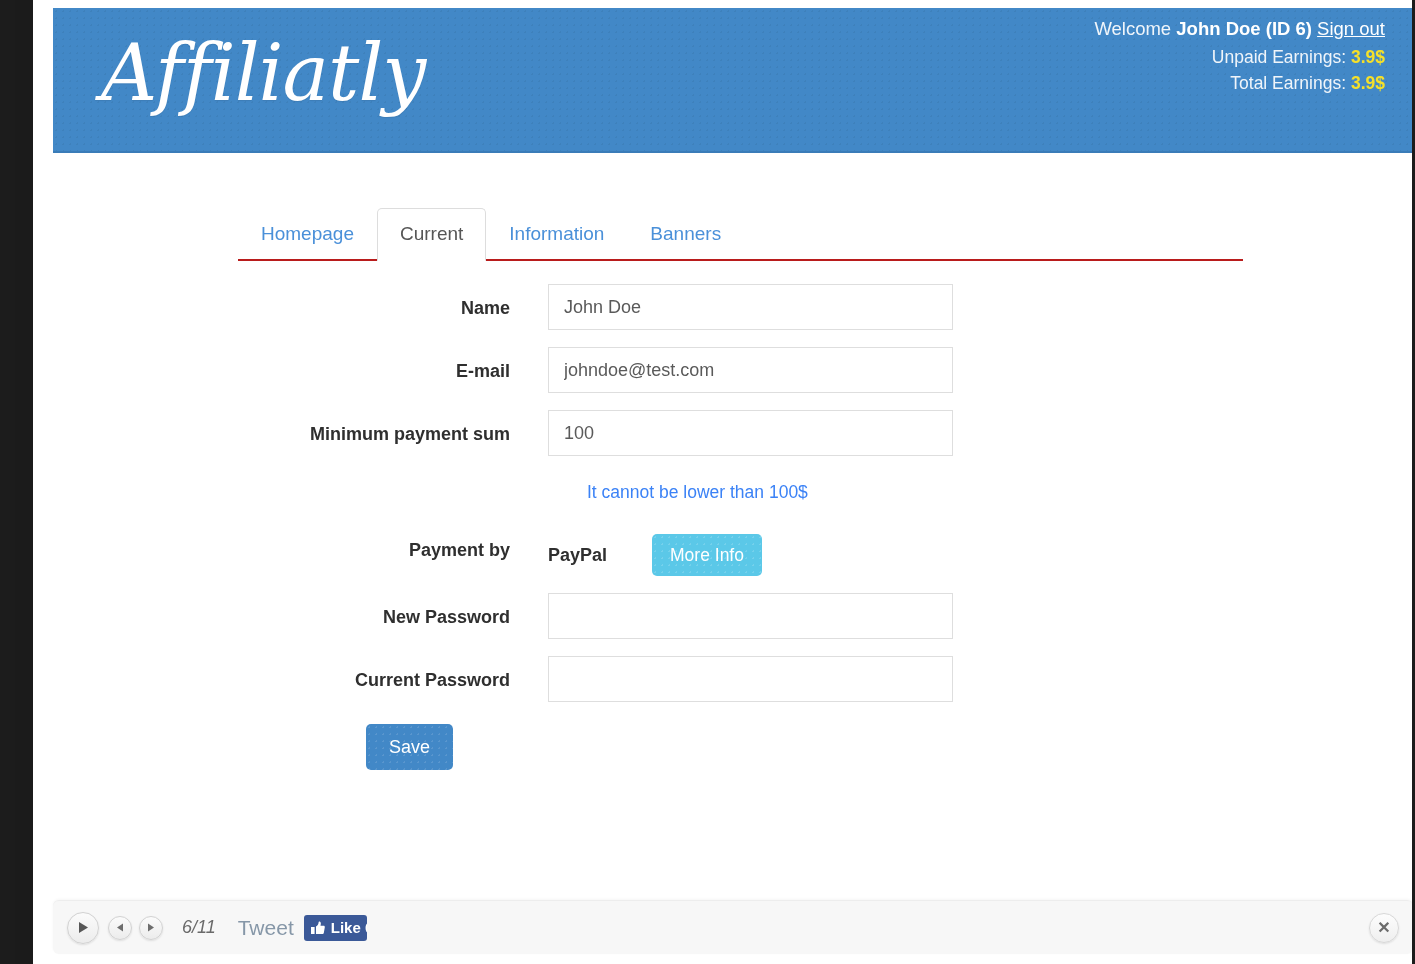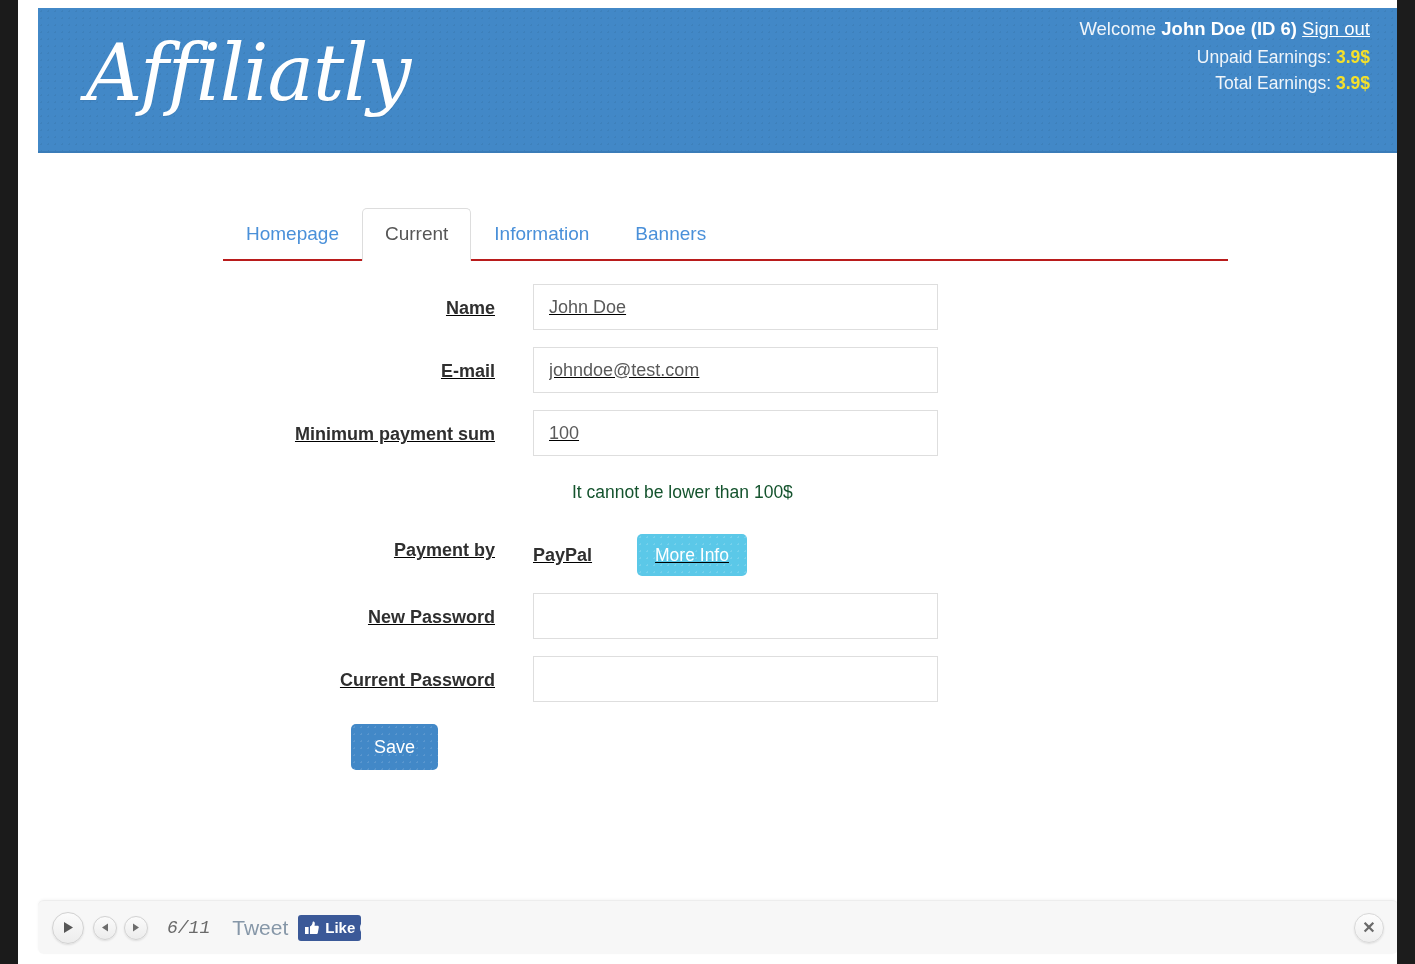--- a/index.html
+++ b/index.html
@@ -14,20 +14,21 @@
     font-family: "Liberation Sans", sans-serif;
   }
 
   
   .viewport {
     position: relative;
     width: 1354px;
     height: 964px;
     background: #1b1b1b;
     box-sizing: border-box;
+    margin-left: 15px;
   }
   .page-sheet {
     position: absolute;
     left: 18px;
     top: 0px;
     width: 1379px;
     height: 964px;
     background: #ffffff;
     overflow: hidden;
   }
@@ -149,21 +150,20 @@
     position: absolute;
     left: 205px;
     top: 284px;
     width: 1005px;
   }
   .form-row {
     position: relative;
     display: flex;
     align-items: flex-start;
     margin-bottom: 17px;
-    text-decoration: underline;
   }
   .form-label {
     width: 310px;
     text-align: right;
     padding-right: 38px;
     box-sizing: border-box;
     font-size: 18px;
     font-weight: bold;
     color: #2f2f2f;
     line-height: 24px;
@@ -180,21 +180,21 @@
     color: #5a5a5a;
     padding: 0 15px;
     box-sizing: border-box;
     outline: none;
   }
   .help-text {
     position: absolute;
     left: 349px;
     top: 196px;
     font-size: 17.5px;
-    color: #14532d;
+    color: #3b82f6;
     line-height: 24px;
   }
   .payment-row {
     margin-top: 70px;
   }
   .payment-value {
     display: flex;
     align-items: center;
     padding-top: 8px;
     gap: 36px;
@@ -263,21 +263,21 @@
     align-items: center;
     justify-content: center;
     cursor: pointer;
     box-sizing: border-box;
     flex: none;
   }
   .nav-btn.big { width: 32px; height: 32px; margin-right: 9px; }
   .nav-btn.small { width: 24px; height: 24px; margin-right: 7px; }
   .nav-btn svg { display: block; }
   .slide-counter {
-    font-family: Liberation Mono, monospace;
+    font-family: Liberation Sans, sans-serif;
     font-style: italic;
     font-size: 18px;
     color: #6a6a6a;
     margin-left: 12px;
     margin-right: 22px;
     white-space: nowrap;
   }
   .tweet-link {
     font-size: 21px;
     color: #8697a8;

